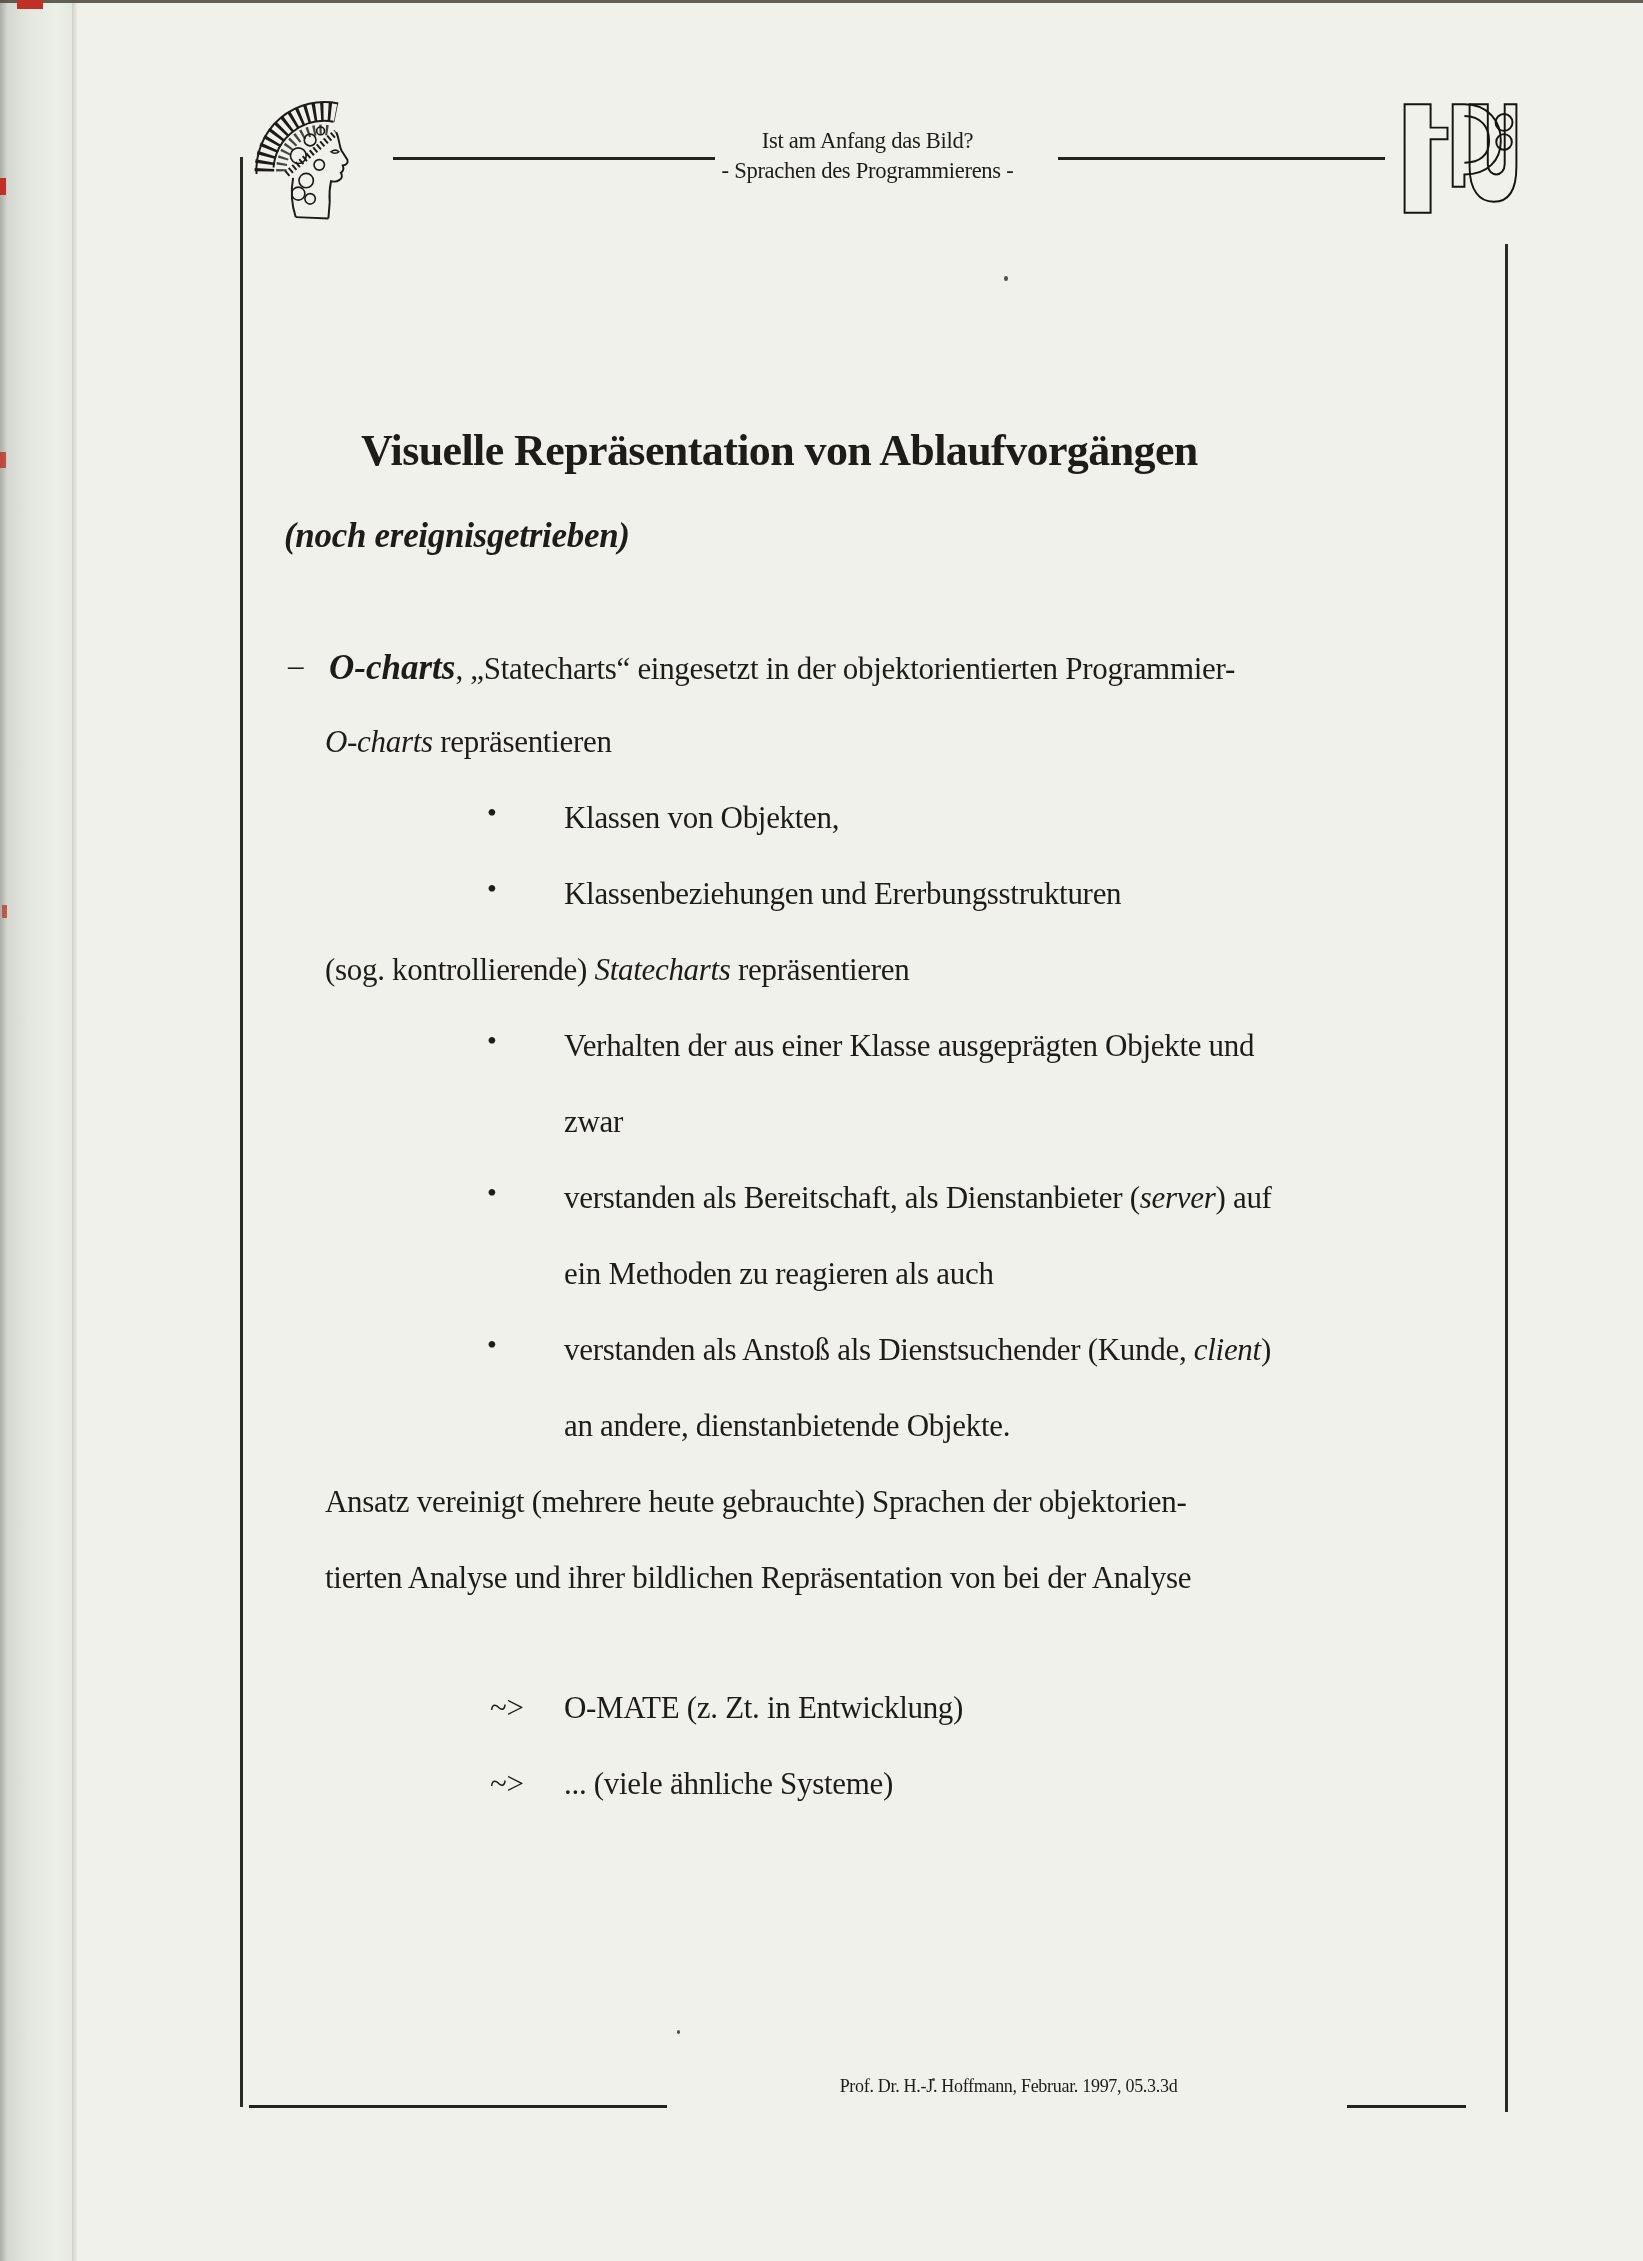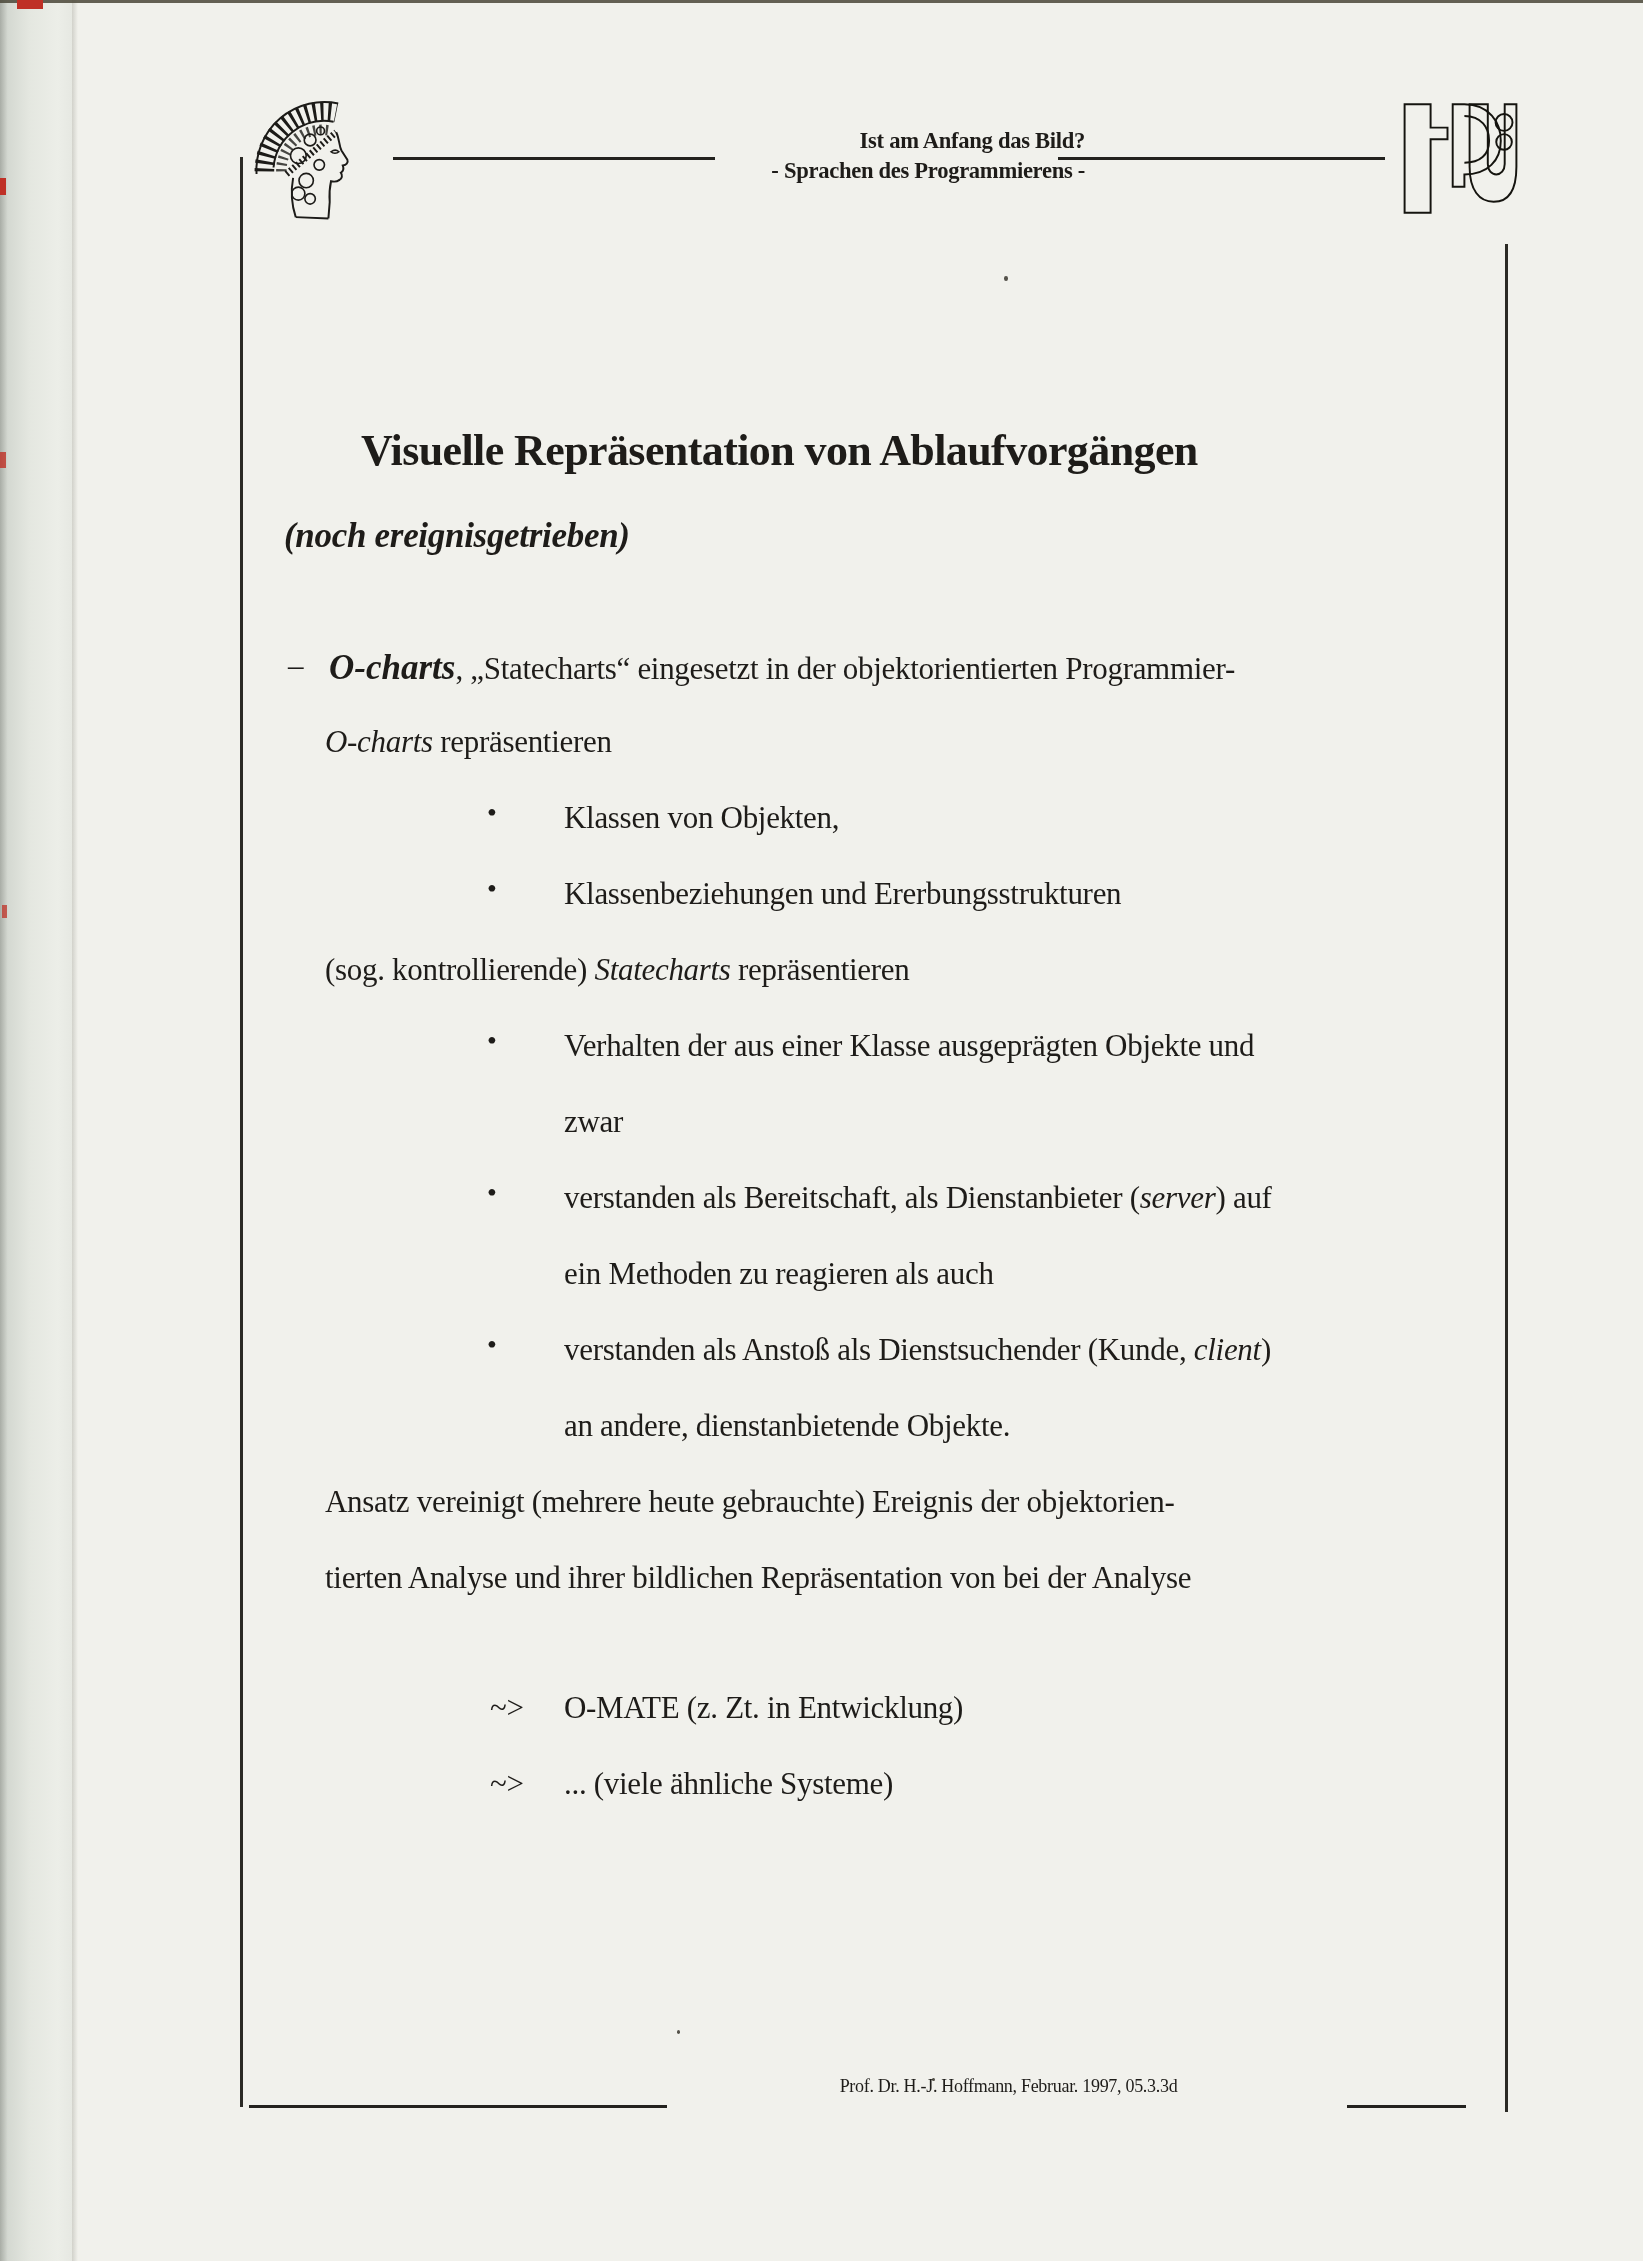--- a/index.html
+++ b/index.html
@@ -24,22 +24,22 @@
   .sp1{left:1004px;top:276px;width:3.9px;height:4.5px;}
   .sp2{left:677px;top:2030px;width:3.2px;height:3.9px;}
   .sp3{left:932px;top:2078px;width:2.6px;height:3.2px;}
 
   
   .athena{position:absolute;left:250px;top:94px;width:147px;height:128px;}
   .inst-logo{position:absolute;left:1402px;top:101px;width:117px;height:115px;}
   .hrule{position:absolute;height:3.2px;background:#23221e;}
   .hrule-left{left:393px;top:157px;width:322px;}
   .hrule-right{left:1058px;top:157px;width:327px;}
-  .header-text{position:absolute;left:698px;top:126px;width:387px;text-align:right;
-    font-size:22.6px;line-height:30px;letter-spacing:-0.3px;white-space:nowrap;font-weight:bold;}
+  .header-text{position:absolute;left:674px;top:126px;width:387px;text-align:center;
+    font-size:22.6px;line-height:30px;letter-spacing:-0.3px;white-space:nowrap;}
 
   
   .vrule{position:absolute;width:2.6px;background:#2b2a25;}
   .vrule-left{left:240px;top:157px;height:1950px;}
   .vrule-right{left:1505px;top:244px;height:1868px;}
 
   
   .doc-title{position:absolute;left:361px;top:425px;font-size:44px;font-weight:bold;
     letter-spacing:-0.6px;white-space:nowrap;}
   .doc-subtitle{position:absolute;left:284px;top:516px;font-size:35px;font-weight:bold;
@@ -161,21 +161,21 @@
     </div>
     <div class="block b-bullet">
       <div class="line"><span class="marker">•</span><span>verstanden als Bereitschaft, als Dienstanbieter (</span><span class="i">server</span><span>) auf</span></div>
       <div class="line"><span>ein Methoden zu reagieren als auch</span></div>
     </div>
     <div class="block b-bullet">
       <div class="line"><span class="marker">•</span><span>verstanden als Anstoß als Dienstsuchender (Kunde, </span><span class="i">client</span><span>)</span></div>
       <div class="line"><span>an andere, dienstanbietende Objekte.</span></div>
     </div>
     <div class="block b-plain">
-      <div class="line"><span>Ansatz vereinigt (mehrere heute gebrauchte) Ereignis der objektorien-</span></div>
+      <div class="line"><span>Ansatz vereinigt (mehrere heute gebrauchte) Sprachen der objektorien-</span></div>
       <div class="line"><span>tierten Analyse und ihrer bildlichen Repräsentation von bei der Analyse</span></div>
     </div>
     <div class="block b-arrow">
       <div class="line"><span class="marker">~&gt;</span><span>O-MATE (z. Zt. in Entwicklung)</span></div>
     </div>
     <div class="block b-arrow">
       <div class="line"><span class="marker">~&gt;</span><span>... (viele ähnliche Systeme)</span></div>
     </div>
   </div>
 

